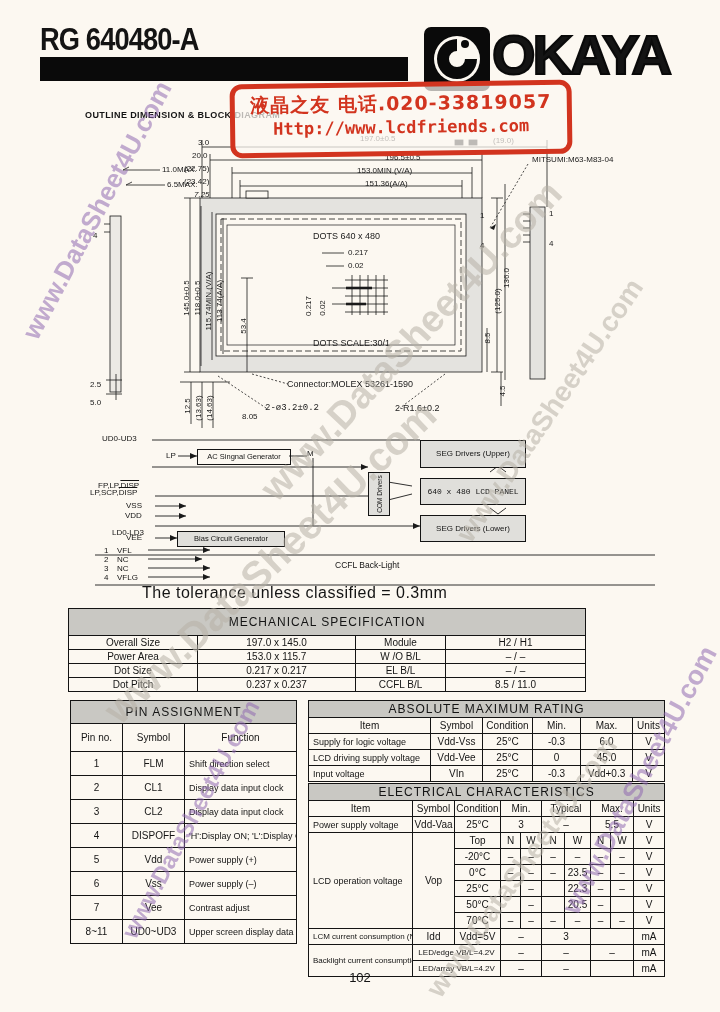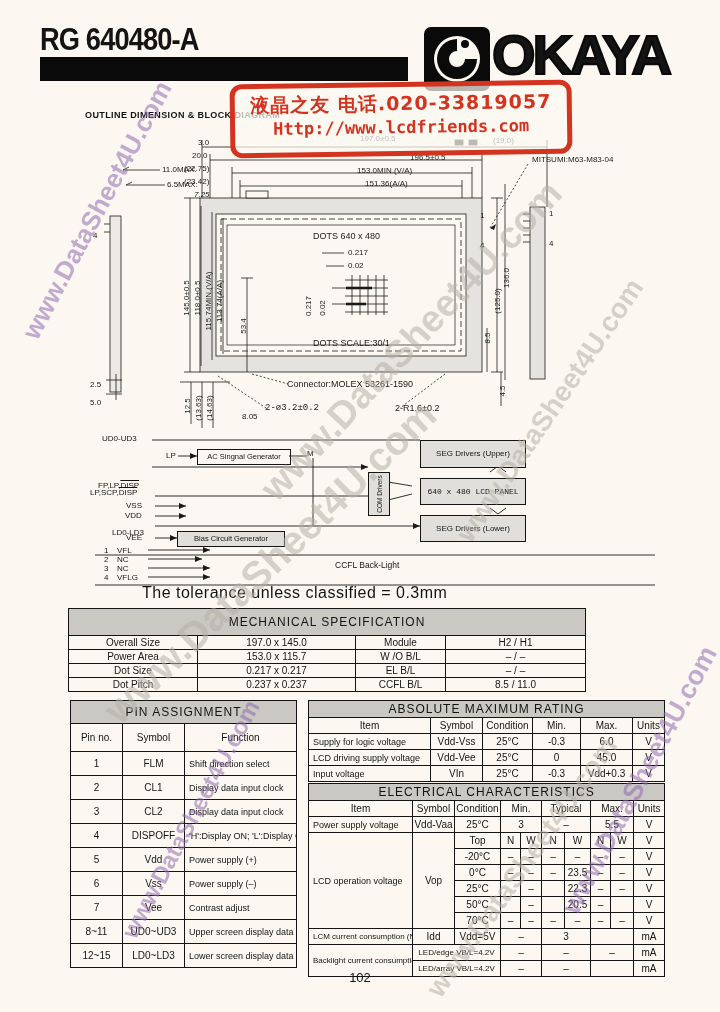--- a/index.html
+++ b/index.html
@@ -161,21 +161,21 @@
       <g stroke="#1a1a1a" stroke-width=".8" fill="none" stroke-dasharray="2 2">
         <line x1="192" y1="246" x2="228" y2="256"></line>
         <line x1="158" y1="248" x2="206" y2="280"></line>
         <line x1="385" y1="246" x2="340" y2="280"></line>
         <line x1="468" y1="36" x2="430" y2="100"></line>
       </g>
       <path d="M430 100 l6 -4 l-2 6 z" fill="#1a1a1a"></path>
     </svg>
     
     <span class="lbl" style="left:300px;top:6px;">197.0±0.5</span>
-    <span class="lbl" style="left:325px;top:25px;margin-left:25px;">196.5±0.5</span>
+    <span class="lbl" style="left:325px;top:25px;">196.5±0.5</span>
     <span class="lbl" style="left:297px;top:38px;">153.0MIN.(V/A)</span>
     <span class="lbl" style="left:305px;top:51px;">151.36(A/A)</span>
     <span class="lbl" style="left:138px;top:10px;">3.0</span>
     <span class="lbl" style="left:132px;top:23px;">20.0</span>
     <span class="lbl" style="left:124px;top:36px;">(22.75)</span>
     <span class="lbl" style="left:124px;top:49px;">(23.42)</span>
     <span class="lbl" style="left:134px;top:62px;font-style:italic;">7.25</span>
     <span class="lbl" style="left:102px;top:37px;">11.0MAX.</span>
     <span class="lbl" style="left:107px;top:52px;">6.5MAX.</span>
     <span class="lbl" style="left:33px;top:103px;">4</span>
@@ -375,25 +375,20 @@
     <tr>
           <td>7</td>
           <td>Vee</td>
           <td class="l">Contrast adjust</td>
         </tr>
     <tr>
           <td>8~11</td>
           <td>UD0~UD3</td>
           <td class="l">Upper screen display data</td>
         </tr>
-    <tr>
-          <td>12~15</td>
-          <td>LD0~LD3</td>
-          <td class="l">Lower screen display data</td>
-        </tr>
   </tbody>
     </table>
 
   <table class="t spec">
     <colgroup>
         <col style="width:122px">
         <col style="width:52px">
         <col style="width:50px">
         <col style="width:48px">
         <col style="width:52px">

